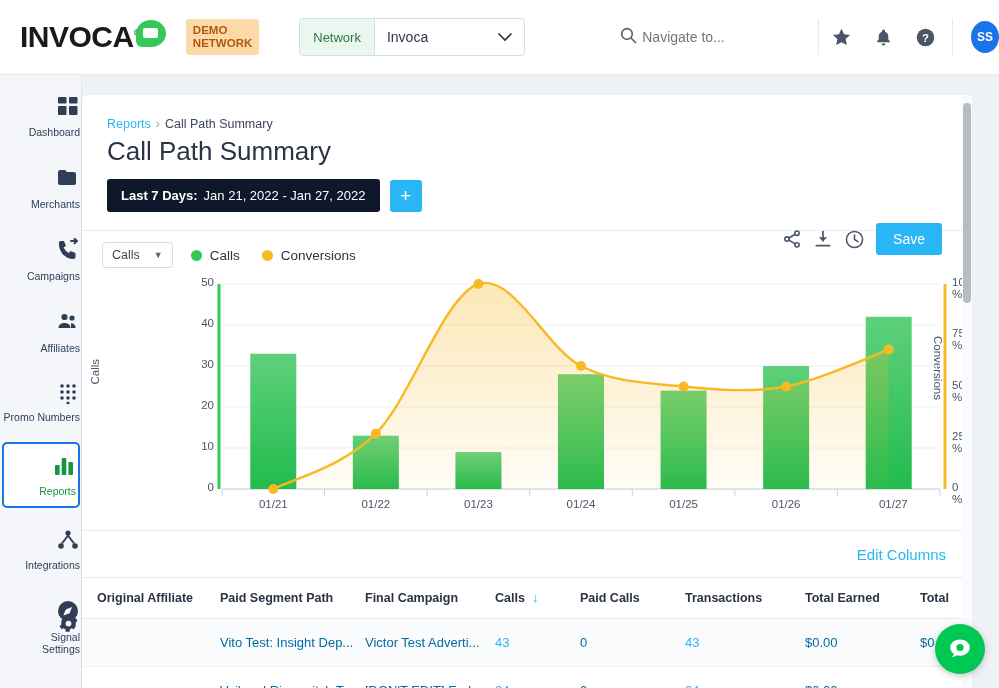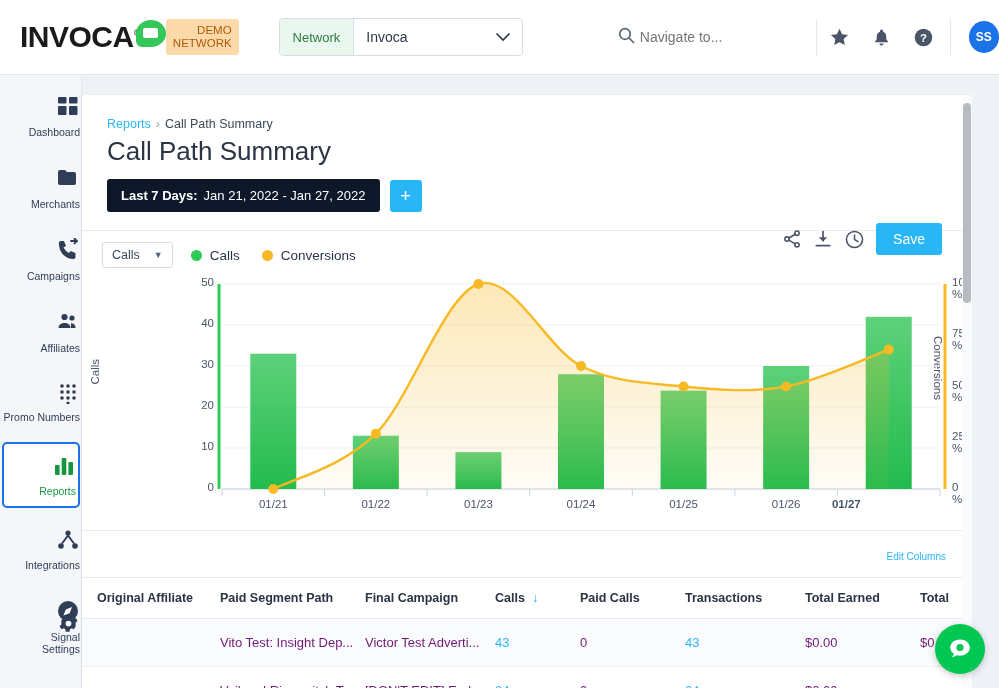--- a/index.html
+++ b/index.html
@@ -24,23 +24,23 @@
   .logo-reg { font-size: 9px; vertical-align: super; color: #1a1a1a; }
   .logo-bubble {
     width: 30px; height: 27px; background: #34c759; border-radius: 50% 50% 50% 6px;
     margin-left: -4px; margin-top: -8px; position: relative;
   }
   .logo-bubble::after {
     content: ""; position: absolute; left: 7px; top: 8px;
     width: 15px; height: 10px; background: #ffffff; border-radius: 2px;
   }
   .demo-badge {
-    margin-left: 0; background: #fbd9a8; color: #b1590a;
-    font-size: 11.5px; font-weight: normal; line-height: 13px;
-    padding: 5px 7px; border-radius: 3px; text-align: right;
+    margin-left: 20px; background: #fbd9a8; color: #b1590a;
+    font-size: 11.5px; font-weight: bold; line-height: 13px;
+    padding: 5px 7px; border-radius: 3px; text-align: left;
   }
 
   .net-group {
     display: flex; align-items: stretch; margin-left: 40px;
     border: 1px solid #d7dde6; border-radius: 4px; overflow: hidden;
     height: 38px; width: 258px; background: #fff;
   }
   .net-label {
     background: #eaf7ef; color: #2b7a45; font-size: 13px;
     display: flex; align-items: center; padding: 0 13px;
@@ -169,30 +169,30 @@
   .ytick-r { position: absolute; font-size: 11.5px; color: #4a5568; }
   .xtick {
     position: absolute; font-size: 11.5px; color: #4a5568;
     text-align: center; bottom: 0;
   }
 
   
   .table-sep { border-top: 1px solid #e7ebf0; margin-top: 6px; }
   .edit-cols-row { text-align: right; padding: 15px 24px 13px 0; }
   .edit-cols {
-    color: #29b6f6; font-size: 10px; cursor: pointer; text-decoration: none;
+    color: #29b6f6; font-size: 15px; cursor: pointer; text-decoration: none;
   }
   table { width: 100%; border-collapse: collapse; }
   thead th {
     font-size: 12.5px; color: #2b3445; font-weight: bold; text-align: left;
     padding: 13px 0 13px 0; border-top: 1px solid #e7ebf0;
     border-bottom: 1px solid #e7ebf0; white-space: nowrap;
   }
   tbody td {
-    font-size: 13px; color: #701a75; padding: 16px 0;
+    font-size: 13px; color: #0369a1; padding: 16px 0;
     border-bottom: 1px solid #eef1f5; white-space: nowrap;
   }
   tbody tr.alt td { background: #fafbfc; }
   td.link, .lnk { color: #29b6f6; cursor: pointer; }
   .sort-arrow { color: #29b6f6; margin-left: 7px; }
   .c1 { padding-left: 15px; width: 138px; }
   .c2 { width: 145px; }
   .c3 { width: 130px; }
   .c4 { width: 85px; }
   .c5 { width: 105px; }
@@ -455,21 +455,21 @@
         <span class="ytick-r" style="left: 870px; top: 53.25px;">75 %</span>
         <span class="ytick-r" style="left: 870px; top: 2px;">100 %</span>
       </div>
     <div id="xlabels">
         <span class="xtick" style="left: 140px; width: 102.571px; bottom: 14px;">01/21</span>
         <span class="xtick" style="left: 242.571px; width: 102.571px; bottom: 14px;">01/22</span>
         <span class="xtick" style="left: 345.143px; width: 102.571px; bottom: 14px;">01/23</span>
         <span class="xtick" style="left: 447.714px; width: 102.571px; bottom: 14px;">01/24</span>
         <span class="xtick" style="left: 550.286px; width: 102.571px; bottom: 14px;">01/25</span>
         <span class="xtick" style="left: 652.857px; width: 102.571px; bottom: 14px;">01/26</span>
-        <span class="xtick" style="left: 713px; width: 102.571px; bottom: 14px; font-weight: bold;">01/27</span>
+        <span class="xtick" style="left: 760px; width: 102.571px; bottom: 14px;">01/27</span>
       </div>
 
     <svg id="plot" width="888" height="250" style="position:absolute; left:0; top:0;">
         <line x1="140" y1="215" x2="858" y2="215" stroke="#edeff2" stroke-width="1"></line>
         <line x1="140" y1="174" x2="858" y2="174" stroke="#edeff2" stroke-width="1"></line>
         <line x1="140" y1="133" x2="858" y2="133" stroke="#edeff2" stroke-width="1"></line>
         <line x1="140" y1="92" x2="858" y2="92" stroke="#edeff2" stroke-width="1"></line>
         <line x1="140" y1="51" x2="858" y2="51" stroke="#edeff2" stroke-width="1"></line>
         <line x1="140" y1="10" x2="858" y2="10" stroke="#edeff2" stroke-width="1"></line>
         <line x1="140" y1="215" x2="858" y2="215" stroke="#c9d4e2" stroke-width="1"></line>

